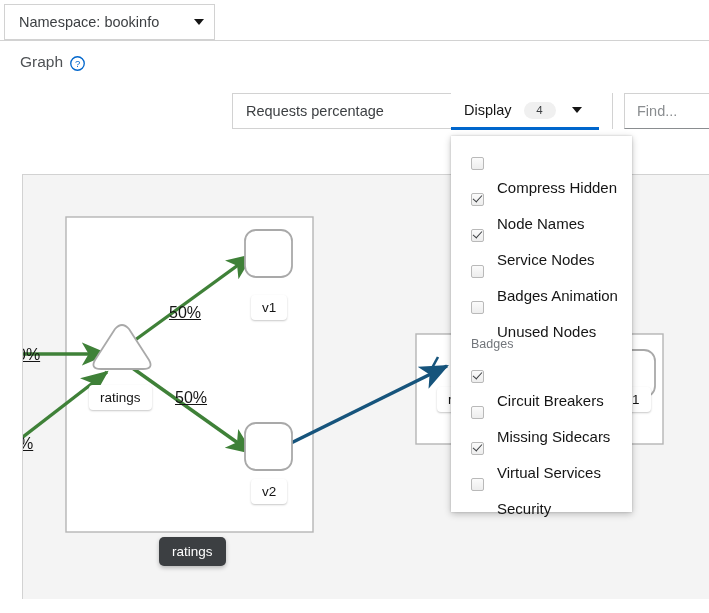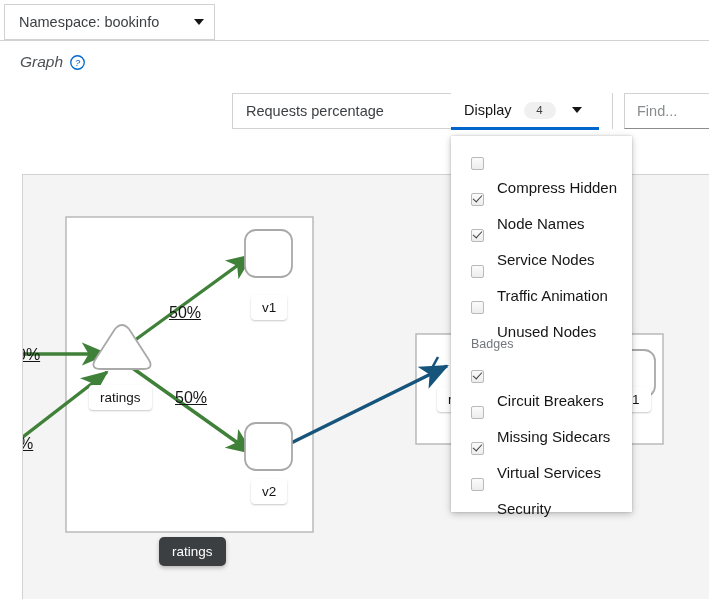--- a/index.html
+++ b/index.html
@@ -53,23 +53,22 @@
     border-top: 6px solid #151515;
     margin-left: 8px;
     flex: none;
   }
 
   
   .title-row {
     position: absolute;
     left: 20px; top: 53px;
     display: flex;
-    align-items: center;
+    align-items: flex-end;
     gap: 7px;
-    font-style: italic;
   }
   .title-row .page-title {
     font-size: 15.5px;
     color: #4f5255;
   }
   .help-icon {
     width: 15px; height: 15px;
     display: block;
   }
 
@@ -333,21 +332,21 @@
     <div class="menu-item">
       <span class="cb checked"></span>
       <span class="mi-label">Node Names</span>
     </div>
     <div class="menu-item">
       <span class="cb checked"></span>
       <span class="mi-label">Service Nodes</span>
     </div>
     <div class="menu-item">
       <span class="cb"></span>
-      <span class="mi-label">Traffic Animation</span>
+      <span class="mi-label">Badges Animation</span>
     </div>
     <div class="menu-item">
       <span class="cb"></span>
       <span class="mi-label">Unused Nodes</span>
     </div>
 
     <div class="menu-group">Badges</div>
 
     <div class="menu-item">
       <span class="cb checked"></span>

